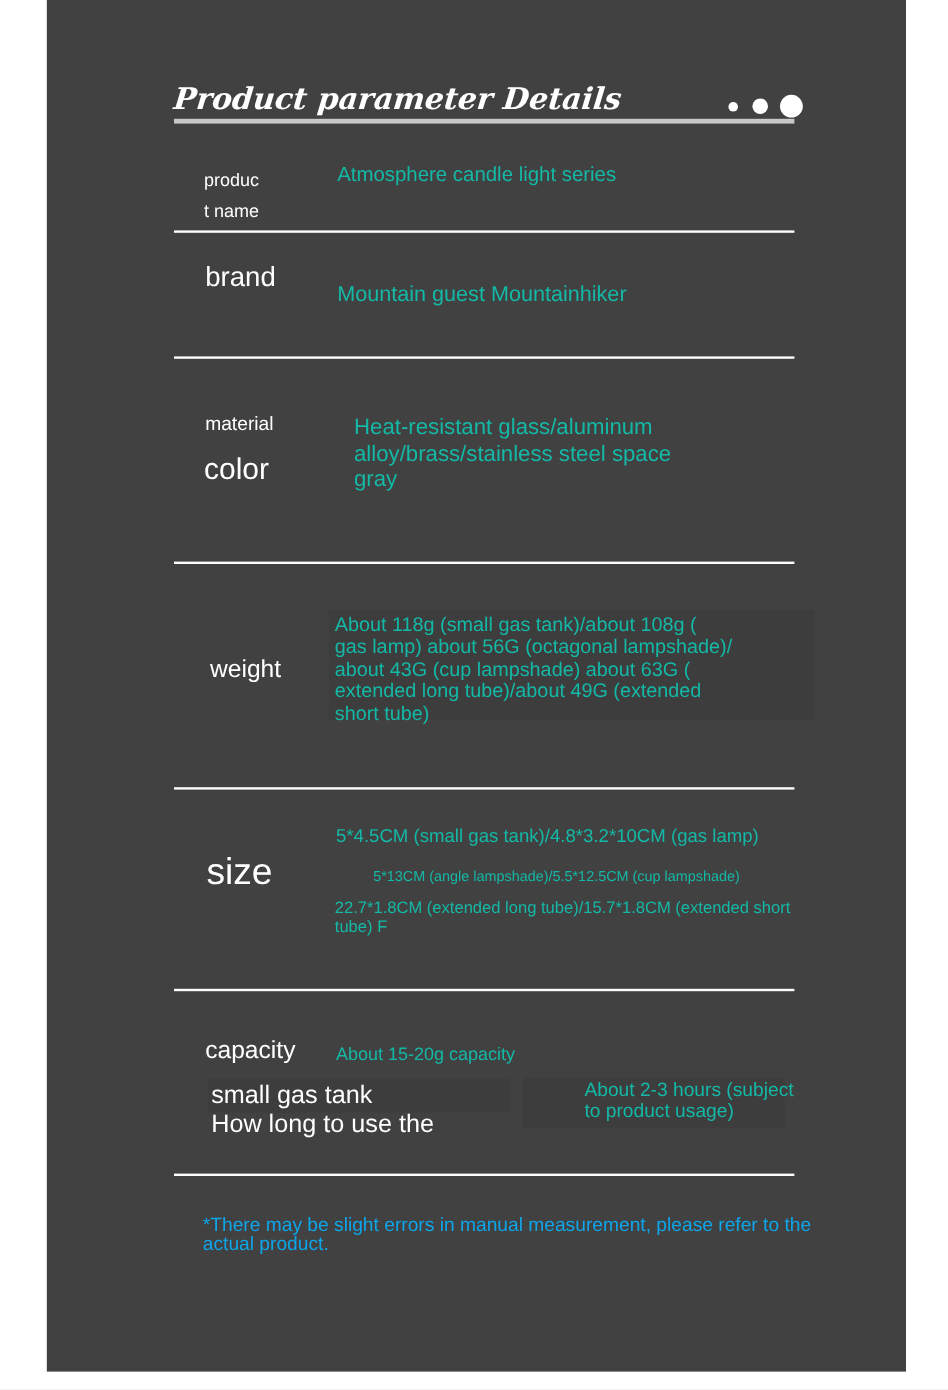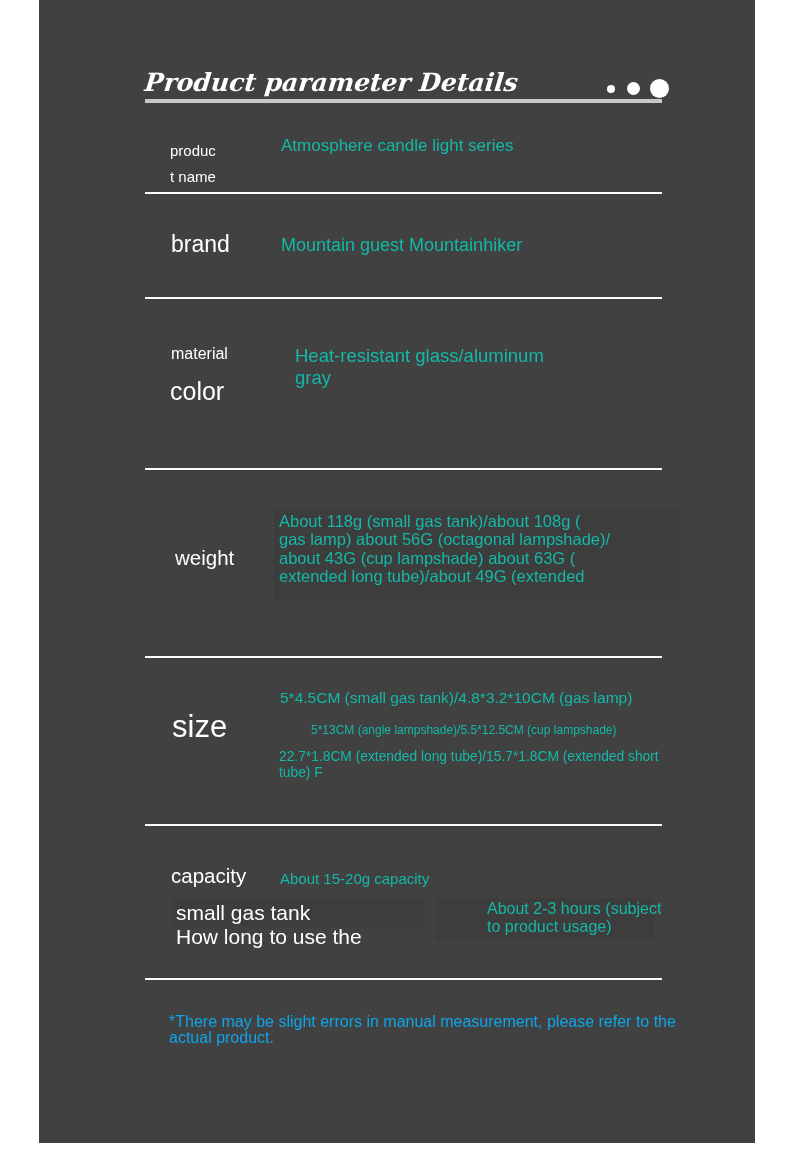--- a/index.html
+++ b/index.html
@@ -42,21 +42,21 @@
   .dot-l { left: 611px; top: 79px; width: 19px; height: 19px; }
 
   
   .sep { left: 106px; width: 517px; height: 2px; background: #fdfdfd; }
   .sep-1 { top: 192px; } .sep-2 { top: 297px; } .sep-3 { top: 468px; }
   .sep-4 { top: 656px; } .sep-5 { top: 824px; } .sep-6 { top: 978px; }
 
   
   .lbl { color: #ffffff; }
   .lbl-product  { left: 131px; top: 138px; font-size: 15px; line-height: 26px; }
-  .lbl-brand    { left: 132px; top: 231px; font-size: 23px; }
+  .lbl-brand    { left: 132px; top: 217px; font-size: 23px; }
   .lbl-material { left: 132px; top: 345px; font-size: 16px; }
   .lbl-color    { left: 131px; top: 377px; font-size: 25px; }
   .lbl-weight   { left: 136px; top: 546px; font-size: 20.5px; }
   .lbl-size     { left: 133px; top: 709px; font-size: 31px; }
   .lbl-capacity { left: 132px; top: 864px; font-size: 20.5px; }
   .lbl-howlong  { left: 137px; top: 901px; font-size: 21px; line-height: 23.5px; }
 
   
   .val { color: #14b8a6; }
   .val-product  { left: 242px; top: 136px; font-size: 17px; }
@@ -101,30 +101,32 @@
     <div class="abs sep sep-1"></div>
 
     <div class="abs lbl lbl-brand">brand</div>
     <div class="abs val val-brand">Mountain guest Mountainhiker</div>
     <div class="abs sep sep-2"></div>
 
     <div class="abs lbl lbl-material">material</div>
     <div class="abs lbl lbl-color">color</div>
     <div class="abs val val-material">
       <div>Heat-resistant glass/aluminum</div>
+      <div>alloy/brass/stainless steel space</div>
       <div>gray</div>
     </div>
     <div class="abs sep sep-3"></div>
 
     <div class="abs lbl lbl-weight">weight</div>
     <div class="abs val val-weight">
       <div>About 118g (small gas tank)/about 108g (</div>
       <div>gas lamp) about 56G (octagonal lampshade)/</div>
       <div>about 43G (cup lampshade) about 63G (</div>
       <div>extended long tube)/about 49G (extended</div>
+      <div>short tube)</div>
     </div>
     <div class="abs sep sep-4"></div>
 
     <div class="abs lbl lbl-size">size</div>
     <div class="abs val val-size-1">5*4.5CM (small gas tank)/4.8*3.2*10CM (gas lamp)</div>
     <div class="abs val val-size-2">5*13CM (angle lampshade)/5.5*12.5CM (cup lampshade)</div>
     <div class="abs val val-size-3">
       <div>22.7*1.8CM (extended long tube)/15.7*1.8CM (extended short</div>
       <div>tube) F</div>
     </div>

